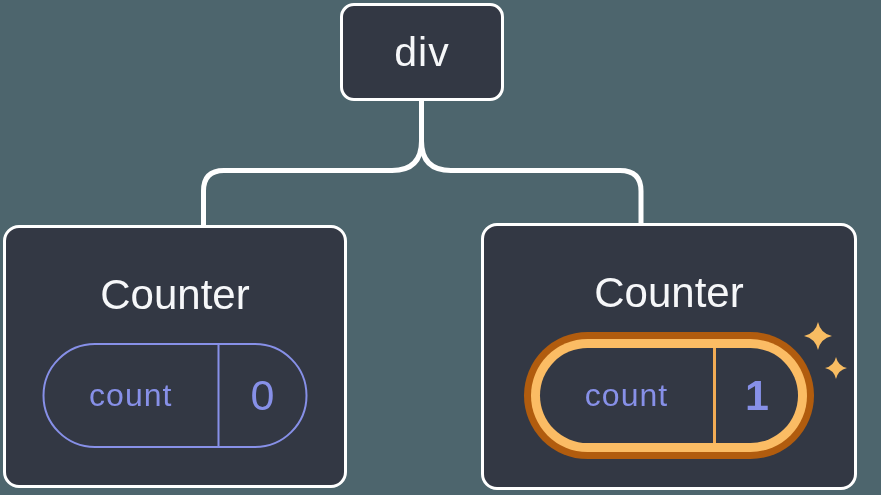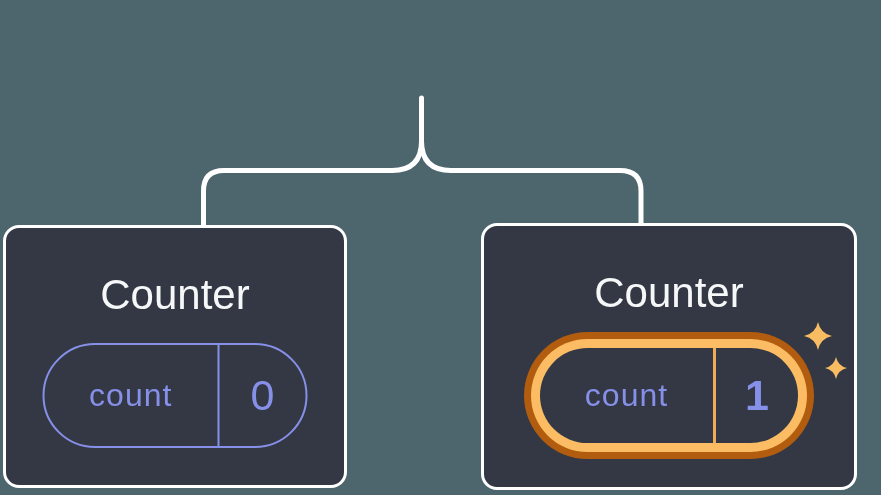--- a/index.html
+++ b/index.html
@@ -133,20 +133,23 @@
 <body>
 
 <div class="canvas">
 
   <svg class="connectors" viewBox="0 0 881 495" xmlns="http://www.w3.org/2000/svg">
     <path d="M421.5 98 L421.5 141"></path>
     <path d="M421.5 141 Q421.5 170.5 392 170.5 L224 170.5 Q203.5 170.5 203.5 191 L203.5 228"></path>
     <path d="M421.5 141 Q421.5 170.5 451 170.5 L620 170.5 Q641 170.5 641 191 L641 228"></path>
   </svg>
 
+  <div class="node root-node">
+    <span>div</span>
+  </div>
 
   <div class="card card-left">
     <div class="card-title">Counter</div>
     <div class="pill pill-plain">
       <span class="pill-label">count</span>
       <span class="pill-divider"></span>
       <span class="pill-value">0</span>
     </div>
   </div>
 

